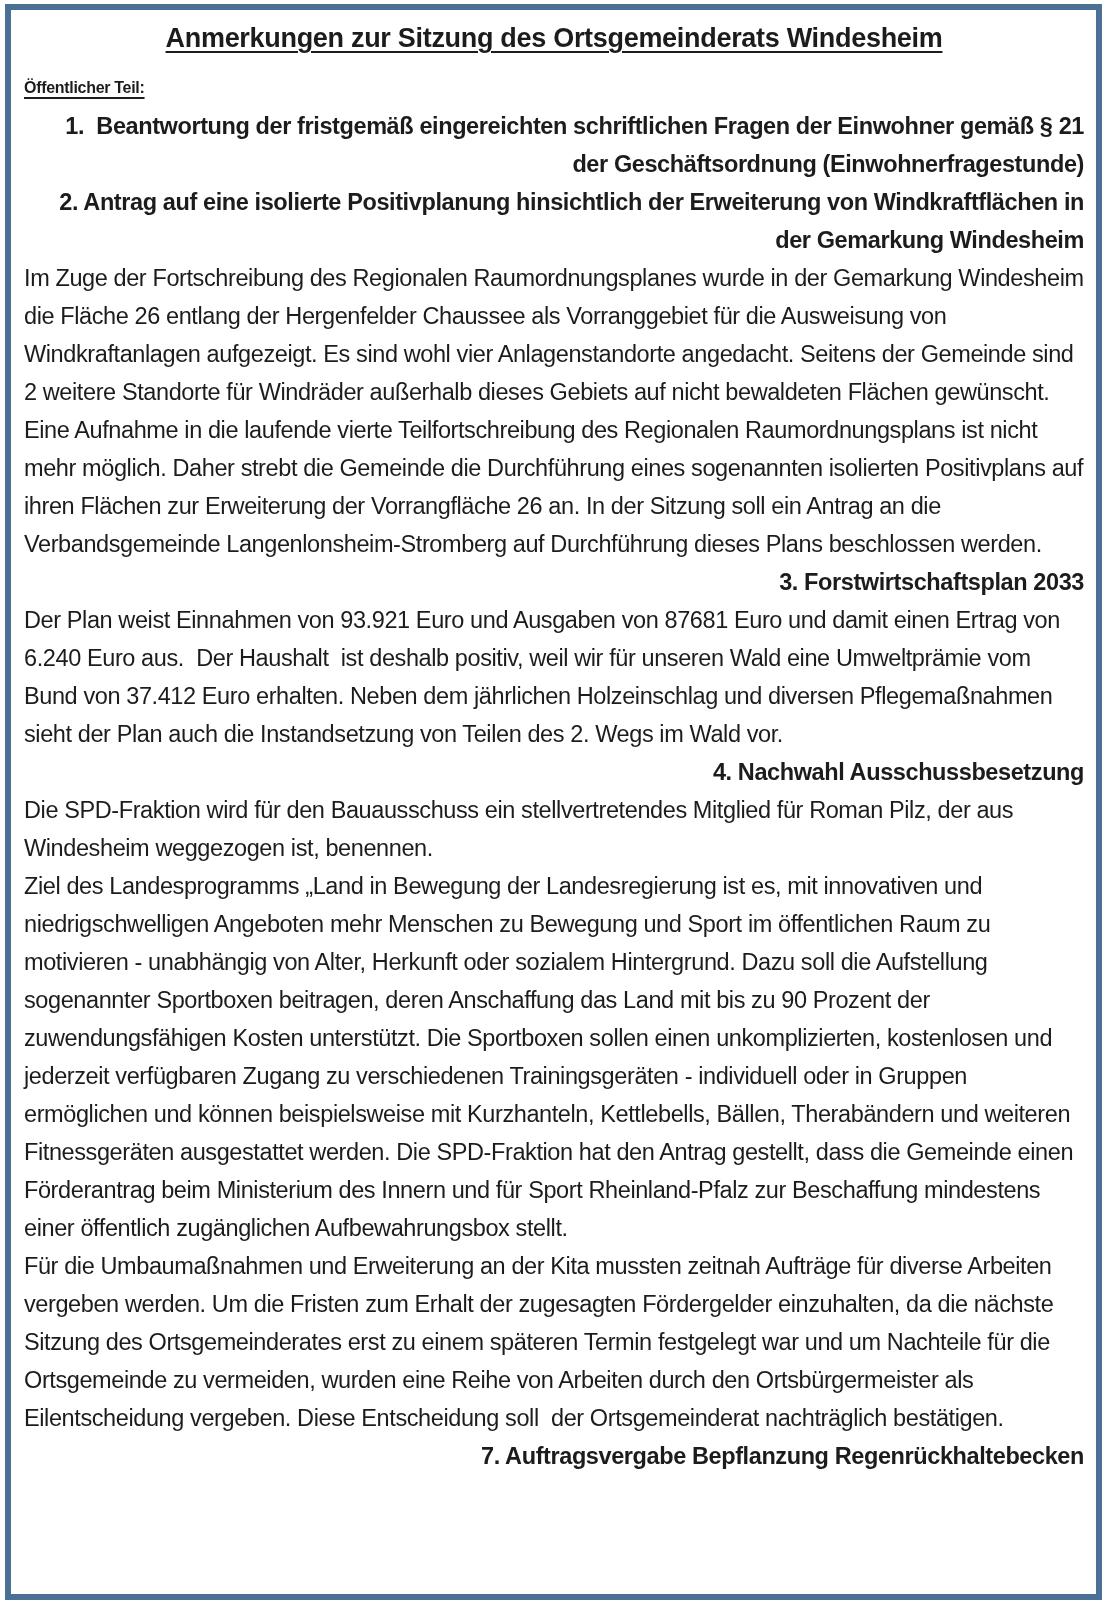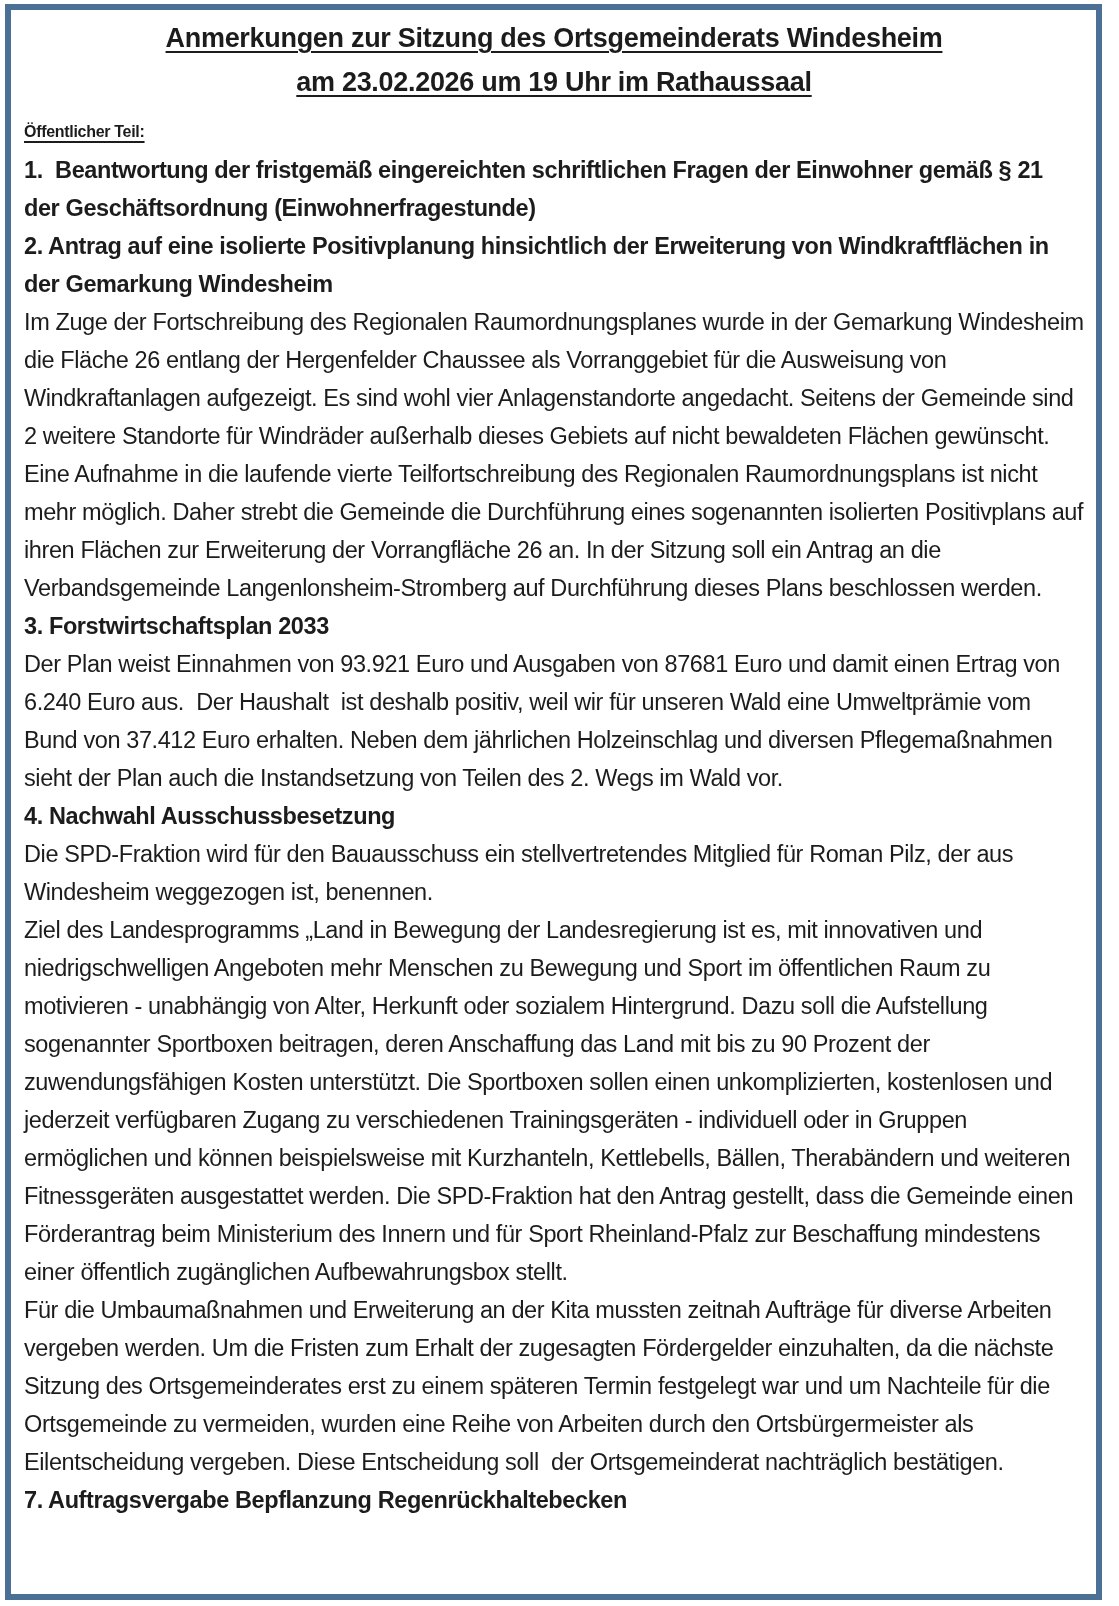--- a/index.html
+++ b/index.html
@@ -48,36 +48,36 @@
     text-decoration-thickness: 2px;
     letter-spacing: -0.3px;
   }
   .item-heading {
     margin: 0;
     font-weight: bold;
     font-size: 23.5px;
     line-height: 38px;
     letter-spacing: -0.4px;
     white-space: pre-wrap;
+    text-align: right;
   }
   .item-body {
     margin: 0;
     font-weight: normal;
     font-size: 23.5px;
     line-height: 38px;
     letter-spacing: -0.4px;
     white-space: pre-wrap;
   }
 </style>
 </head>
 <body>
 
 <div class="frame">
   <div class="title">Anmerkungen zur Sitzung des Ortsgemeinderats Windesheim</div>
-  <div class="title">am 23.02.2026 um 19 Uhr im Rathaussaal</div>
   <div class="section-heading">Öffentlicher Teil:</div>
 
   <div id="agenda-items">
       <p class="item-heading">1.  Beantwortung der fristgemäß eingereichten schriftlichen Fragen der Einwohner gemäß § 21 der Geschäftsordnung (Einwohnerfragestunde)</p>
       <p class="item-heading">2. Antrag auf eine isolierte Positivplanung hinsichtlich der Erweiterung von Windkraftflächen in der Gemarkung Windesheim</p>
       <p class="item-body">Im Zuge der Fortschreibung des Regionalen Raumordnungsplanes wurde in der Gemarkung Windesheim die Fläche 26 entlang der Hergenfelder Chaussee als Vorranggebiet für die Ausweisung von Windkraftanlagen aufgezeigt. Es sind wohl vier Anlagenstandorte angedacht. Seitens der Gemeinde sind 2 weitere Standorte für Windräder außerhalb dieses Gebiets auf nicht bewaldeten Flächen gewünscht. Eine Aufnahme in die laufende vierte Teilfortschreibung des Regionalen Raumordnungsplans ist nicht mehr möglich. Daher strebt die Gemeinde die Durchführung eines sogenannten isolierten Positivplans auf ihren Flächen zur Erweiterung der Vorrangfläche 26 an. In der Sitzung soll ein Antrag an die Verbandsgemeinde Langenlonsheim-Stromberg auf Durchführung dieses Plans beschlossen werden.</p>
       <p class="item-heading">3. Forstwirtschaftsplan 2033</p>
       <p class="item-body">Der Plan weist Einnahmen von 93.921 Euro und Ausgaben von 87681 Euro und damit einen Ertrag von 6.240 Euro aus.  Der Haushalt  ist deshalb positiv, weil wir für unseren Wald eine Umweltprämie vom Bund von 37.412 Euro erhalten. Neben dem jährlichen Holzeinschlag und diversen Pflegemaßnahmen sieht der Plan auch die Instandsetzung von Teilen des 2. Wegs im Wald vor.</p>
       <p class="item-heading">4. Nachwahl Ausschussbesetzung</p>
       <p class="item-body">Die SPD-Fraktion wird für den Bauausschuss ein stellvertretendes Mitglied für Roman Pilz, der aus Windesheim weggezogen ist, benennen.</p>

